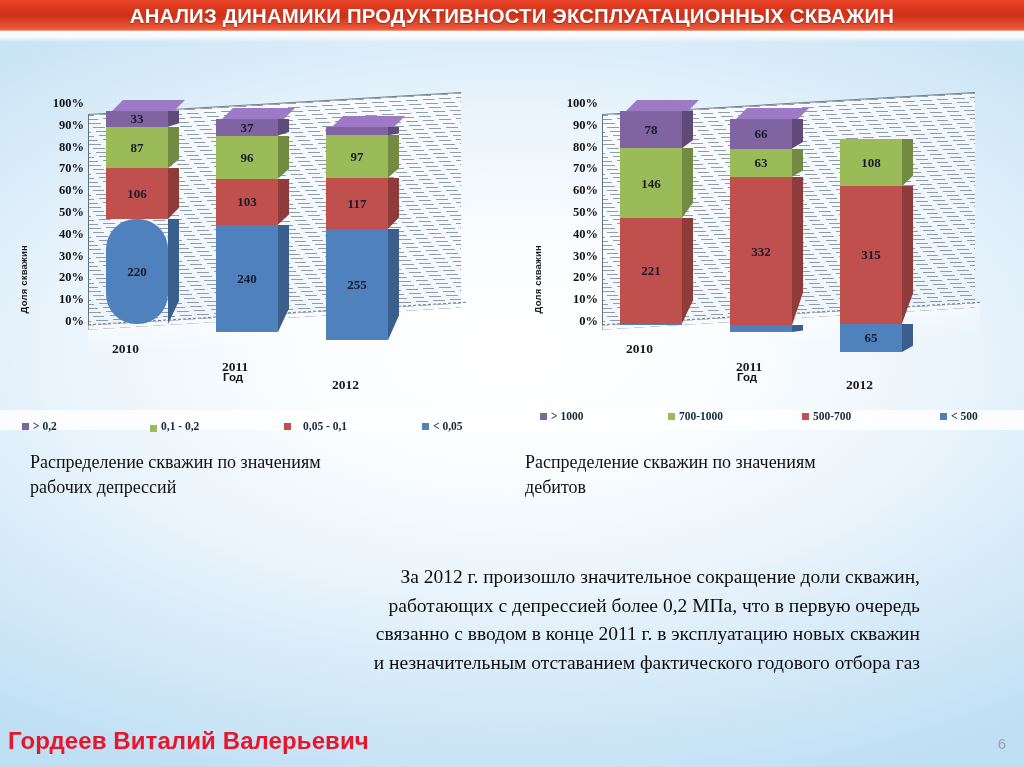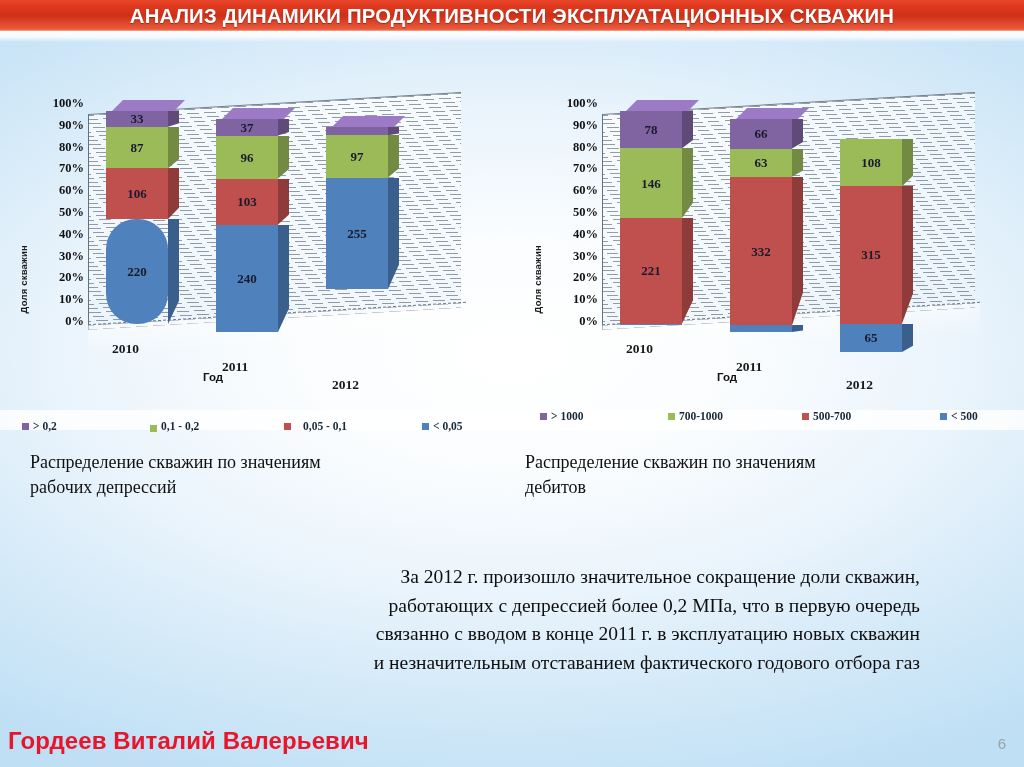--- a/index.html
+++ b/index.html
@@ -90,21 +90,21 @@
     position:absolute;left:0;top:-11px;width:62px;height:11px;
     transform:skewX(-45deg);transform-origin:bottom left;
     margin-left:5.5px;filter:brightness(1.22);
   }
   .xlab{
     position:absolute;font-family:"Liberation Serif", serif;
     font-size:13.5px;font-weight:bold;color:#1a1a1a;
   }
   .xaxis-title{
     position:absolute;font-family:"Liberation Sans", sans-serif;
-    font-weight:bold;font-size:11.5px;color:#141414;
+    font-weight:bold;font-size:11.5px;color:#141414;margin-left:20px;
   }
 
   
   .legend{position:absolute;height:16px;display:flex;align-items:center;}
   #legendLeft{left:22px;top:418px;width:492px;}
   #legendRight{left:540px;top:408px;width:486px;}
   .legend .item{display:flex;align-items:center;gap:4px;}
   .legend .sw{width:7px;height:7px;display:inline-block;}
   .legend .lb{
     font-family:"Liberation Serif", serif;font-size:11.5px;font-weight:bold;color:#16283a;
@@ -210,20 +210,24 @@
         <div class="bar" style="left: 308px; top: 32px; height: 213px;">
           <div class="seg" style="height: 8.29303px; background: rgb(128, 100, 162);">
             <div class="side" style="background: rgb(128, 100, 162);"></div>
             <span class="v"></span>
             <div class="cap" style="background: rgb(128, 100, 162);"></div>
           </div>
           <div class="seg" style="height: 42.3381px; background: rgb(155, 187, 89);">
             <div class="side" style="background: rgb(155, 187, 89);"></div>
             <span class="v">97</span>
           </div>
+          <div class="seg" style="height: 51.0676px; background: rgb(192, 80, 77);">
+            <div class="side" style="background: rgb(192, 80, 77);"></div>
+            <span class="v">117</span>
+          </div>
           <div class="seg" style="height: 111.301px; background: rgb(79, 129, 189);">
             <div class="side" style="background: rgb(79, 129, 189);"></div>
             <span class="v">255</span>
           </div>
         </div>
       </div>
     <div class="xaxis-title" style="left:185px;top:276px;">Год</div>
   <div class="xlab" style="left: 94px; top: 246px;">2010</div>
       <div class="xlab" style="left: 204px; top: 264px;">2011</div>
       <div class="xlab" style="left: 314px; top: 282px;">2012</div>

